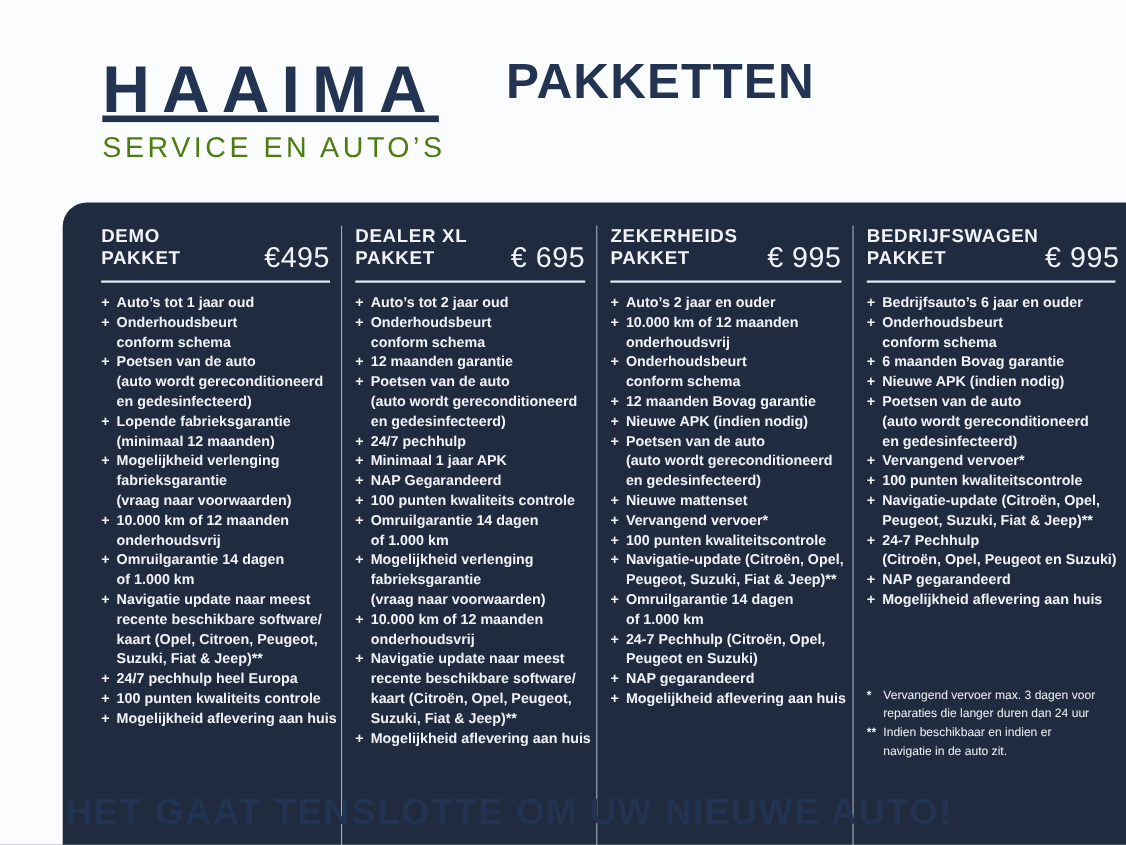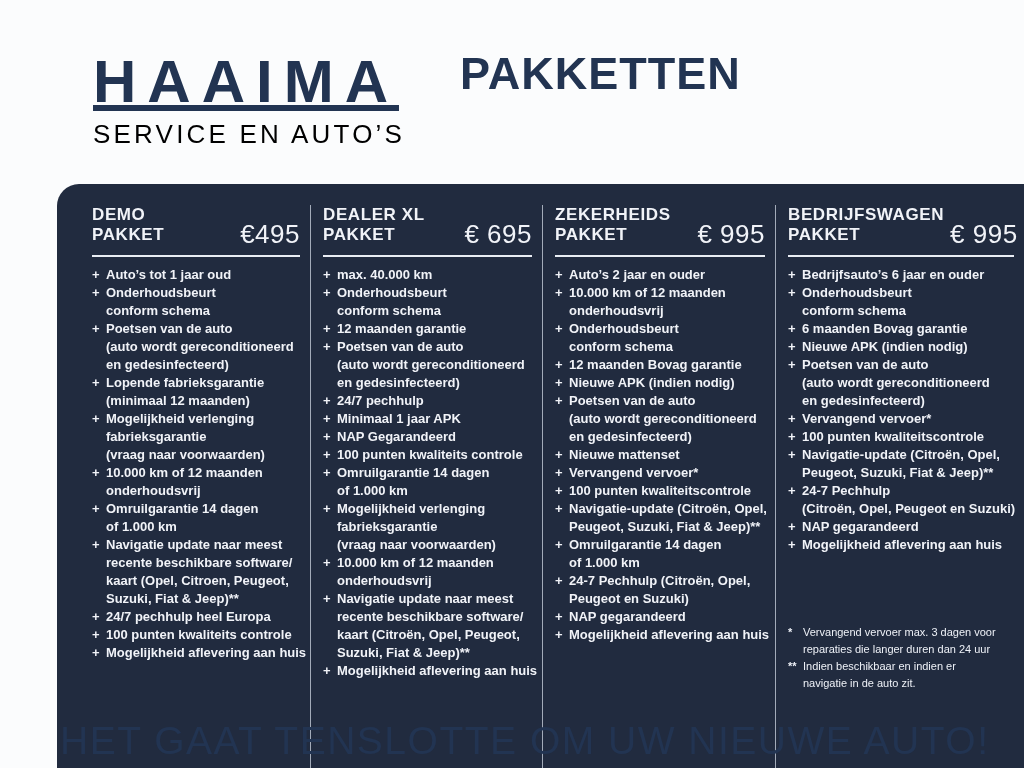--- a/index.html
+++ b/index.html
@@ -19,21 +19,21 @@
     color:var(--navy);
   }
   
   .brand{position:absolute;left:93px;top:52px;}
   .brand-name{
     font-size:60px;font-weight:bold;letter-spacing:11px;line-height:1;
     color:var(--navy);white-space:nowrap;text-decoration:underline;
   }
   .brand-sub{
     font-size:26px;font-weight:normal;letter-spacing:3.2px;margin-top:7px;
-    color:#000000;white-space:nowrap;
+    color:#4d7c0f;white-space:nowrap;
   }
   .page-title{
     position:absolute;left:460px;top:51px;
     font-size:45px;font-weight:bold;line-height:1.02;letter-spacing:1px;
     color:var(--navy);
   }
   .page-title span{display:block;}
   
   .panel{
     position:absolute;left:57px;top:184px;right:0;height:624px;
@@ -62,21 +62,21 @@
   .lines div{line-height:18px;white-space:nowrap;}
   
   .footnotes{margin-top:70px;font-size:11px;font-weight:normal;color:#eef1f7;}
   .fnote{display:flex;}
   .fmark{flex:0 0 15px;width:15px;line-height:17px;font-weight:bold;}
   .flines{flex:1;}
   .flines div{line-height:17px;white-space:nowrap;}
   
   .tagline{
     position:absolute;left:60px;top:719px;
-    font-size:39px;font-weight:normal;letter-spacing:1.5px;
+    font-size:33px;font-weight:bold;letter-spacing:1.5px;
     color:var(--navy);white-space:nowrap;
   }
 </style>
 </head>
 <body>
 
 <div class="brand">
   <div class="brand-name">HAAIMA</div>
   <div class="brand-sub">SERVICE EN AUTO’S</div>
 </div>
@@ -182,21 +182,21 @@
             <div>DEALER XL</div>
             <div>PAKKET</div>
           </div>
           <div class="pkg-price">€ 695</div>
         </header>
         <div class="rule"></div>
         <ul class="items">
           <li class="item">
             <span class="plus">+</span>
             <div class="lines">
-              <div>max. 40.000 km</div>
+              <div>Auto’s tot 2 jaar oud</div>
             </div>
           </li>
           <li class="item">
             <span class="plus">+</span>
             <div class="lines">
               <div>Onderhoudsbeurt</div>
               <div>conform schema</div>
             </div>
           </li>
           <li class="item">

